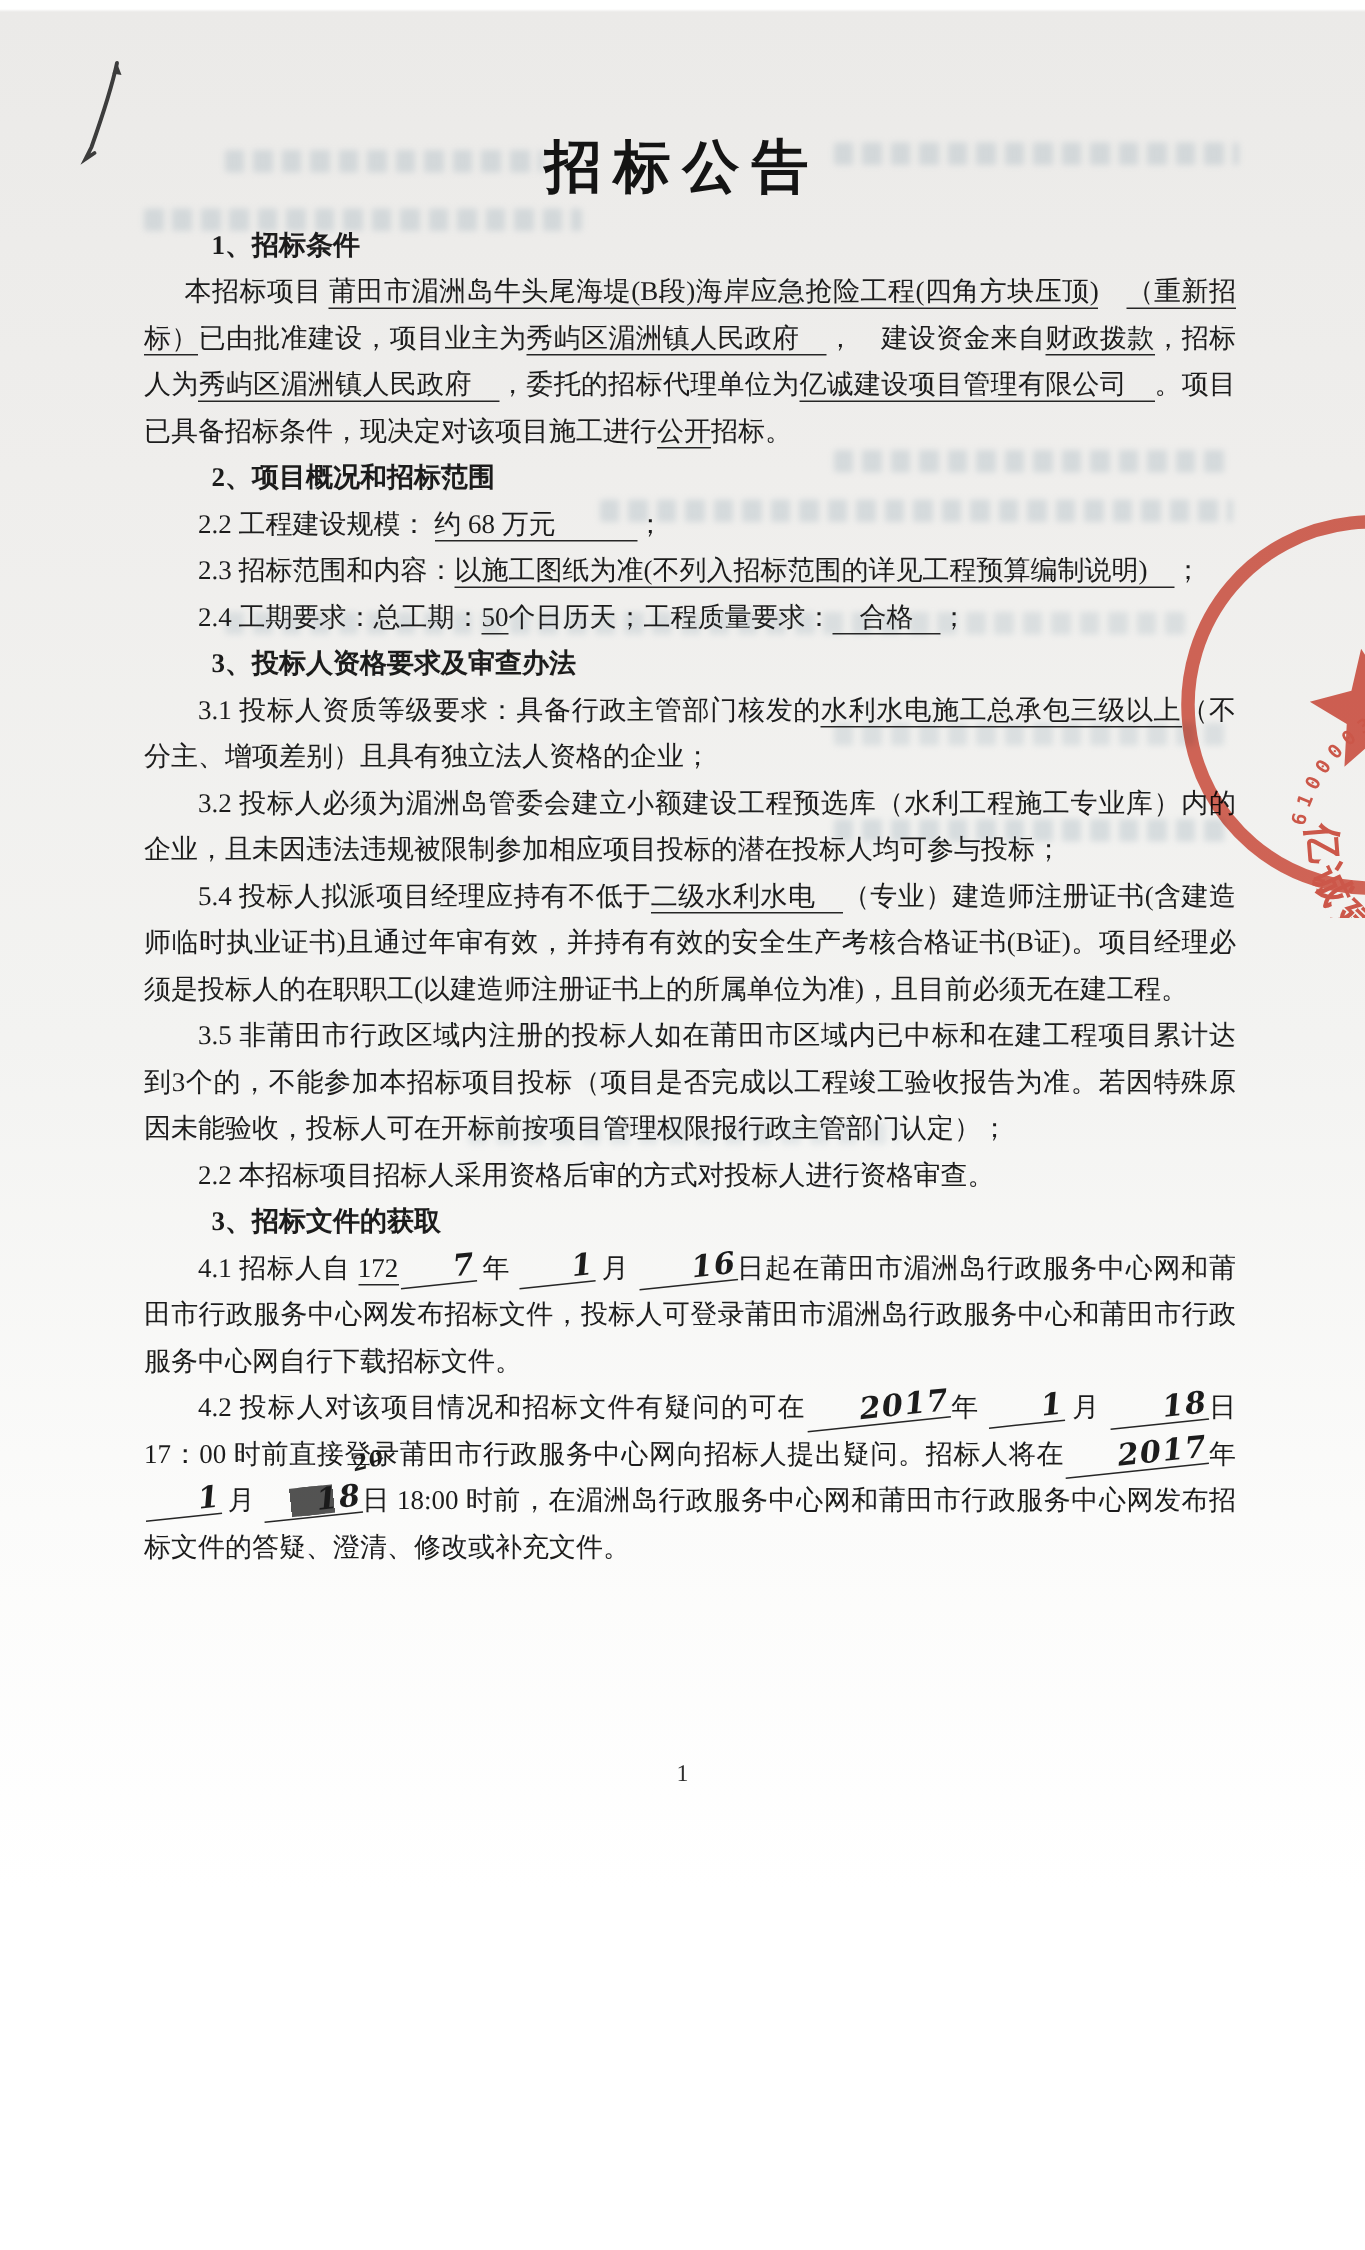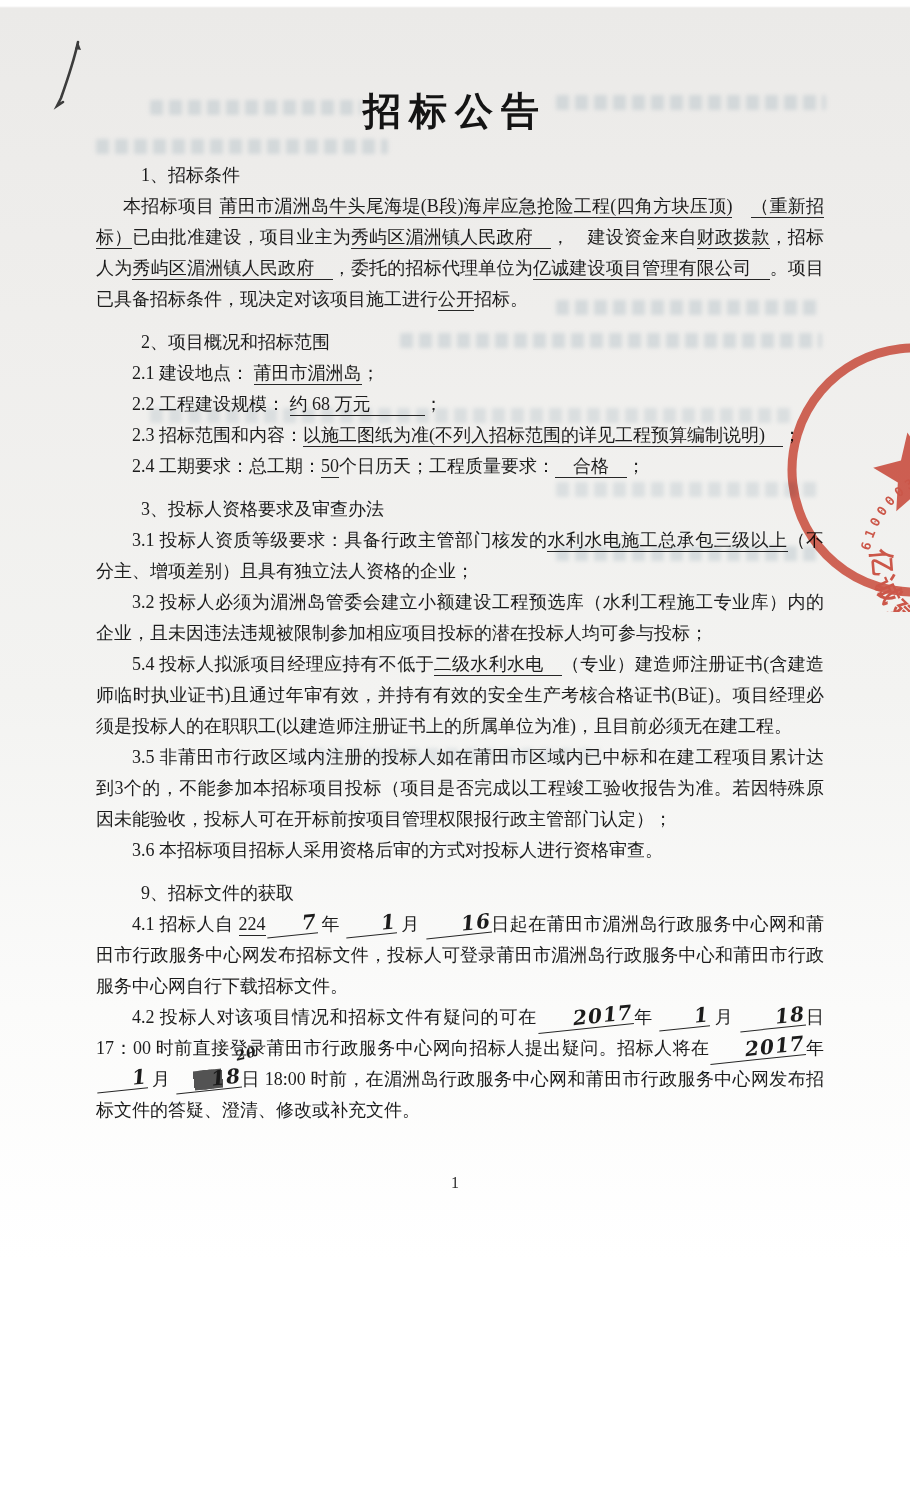--- a/index.html
+++ b/index.html
@@ -14,21 +14,21 @@
   .doc-title{
     position:absolute;top:86px;left:0;width:100%;
     text-align:center;font-size:38px;font-weight:bold;
     letter-spacing:8px;color:#141414;
   }
   .content{
     position:absolute;left:96px;top:148px;width:728px;
     font-size:18px;line-height:31px;text-align:justify;
   }
   .para{margin:0;}
-  .para.h{font-weight:normal;text-indent:2.5em;margin-top:12px;}
+  .para.h{font-weight:bold;text-indent:2.5em;}
   .para.n{text-indent:2em;}
   .para.b{text-indent:1.5em;}
   .u{border-bottom:1.4px solid #262626;padding-bottom:1px;}
   .hw{
     font-family:"DejaVu Serif",serif;font-style:italic;font-weight:700;
     display:inline-block;transform:rotate(-6deg) translateY(1px);
     font-size:1.12em;letter-spacing:1px;line-height:1;
   }
   .scribble{position:relative;display:inline-block;}
   .scribble::after{
@@ -80,32 +80,31 @@
   <div class="bleed" style="left:556px;top:482px;width:262px;opacity:.28;"></div>
   <div class="bleed" style="left:556px;top:546px;width:262px;"></div>
   <div class="bleed" style="left:312px;top:748px;width:288px;opacity:.22;"></div>
 
   <div class="doc-title">招标公告</div>
 
   <div class="content">
       <p class="para h"><span>1、招标条件</span></p>
       <p class="para b"><span>本招标项目 </span><span class="u">莆田市湄洲岛牛头尾海堤(B段)海岸应急抢险工程(四角方块压顶)</span><span>　</span><span class="u">（重新招标）</span><span>已由批准建设，项目业主为</span><span class="u">秀屿区湄洲镇人民政府　</span><span>，　建设资金来自</span><span class="u">财政拨款</span><span>，招标人为</span><span class="u">秀屿区湄洲镇人民政府　</span><span>，委托的招标代理单位为</span><span class="u">亿诚建设项目管理有限公司　</span><span>。项目已具备招标条件，现决定对该项目施工进行</span><span class="u">公开</span><span>招标。</span></p>
       <p class="para h"><span>2、项目概况和招标范围</span></p>
-      <p class="para n"><span>2.1 建设地点： </span><span class="u">莆田市湄洲岛</span><span>；</span></p>
       <p class="para n"><span>2.2 工程建设规模： </span><span class="u">约 68 万元　　　</span><span>；</span></p>
       <p class="para n"><span>2.3 招标范围和内容：</span><span class="u">以施工图纸为准(不列入招标范围的详见工程预算编制说明)　</span><span>；</span></p>
       <p class="para n"><span>2.4 工期要求：总工期：</span><span class="u">50</span><span>个日历天；工程质量要求：</span><span class="u">　合格　</span><span>；</span></p>
       <p class="para h"><span>3、投标人资格要求及审查办法</span></p>
       <p class="para n"><span>3.1 投标人资质等级要求：具备行政主管部门核发的</span><span class="u">水利水电施工总承包三级以上</span><span>（不分主、增项差别）且具有独立法人资格的企业；</span></p>
       <p class="para n"><span>3.2 投标人必须为湄洲岛管委会建立小额建设工程预选库（水利工程施工专业库）内的企业，且未因违法违规被限制参加相应项目投标的潜在投标人均可参与投标；</span></p>
       <p class="para n"><span>5.4 投标人拟派项目经理应持有不低于</span><span class="u">二级水利水电　</span><span>（专业）建造师注册证书(含建造师临时执业证书)且通过年审有效，并持有有效的安全生产考核合格证书(B证)。项目经理必须是投标人的在职职工(以建造师注册证书上的所属单位为准)，且目前必须无在建工程。</span></p>
       <p class="para n"><span>3.5 非莆田市行政区域内注册的投标人如在莆田市区域内已中标和在建工程项目累计达到3个的，不能参加本招标项目投标（项目是否完成以工程竣工验收报告为准。若因特殊原因未能验收，投标人可在开标前按项目管理权限报行政主管部门认定）；</span></p>
-      <p class="para n"><span>3.6 本招标项目招标人采用资格后审的方式对投标人进行资格审查。</span></p>
-      <p class="para h"><span>9、招标文件的获取</span></p>
-      <p class="para n"><span>4.1 招标人自 </span><span class="u">224</span><span class="u hw">7</span><span> 年 </span><span class="u hw">1</span><span> 月 </span><span class="u hw">16</span><span>日起在莆田市湄洲岛行政服务中心网和莆田市行政服务中心网发布招标文件，投标人可登录莆田市湄洲岛行政服务中心和莆田市行政服务中心网自行下载招标文件。</span></p>
+      <p class="para n"><span>2.2 本招标项目招标人采用资格后审的方式对投标人进行资格审查。</span></p>
+      <p class="para h"><span>3、招标文件的获取</span></p>
+      <p class="para n"><span>4.1 招标人自 </span><span class="u">172</span><span class="u hw">7</span><span> 年 </span><span class="u hw">1</span><span> 月 </span><span class="u hw">16</span><span>日起在莆田市湄洲岛行政服务中心网和莆田市行政服务中心网发布招标文件，投标人可登录莆田市湄洲岛行政服务中心和莆田市行政服务中心网自行下载招标文件。</span></p>
       <p class="para n"><span>4.2 投标人对该项目情况和招标文件有疑问的可在</span><span class="u hw">2017</span><span>年 </span><span class="u hw">1</span><span> 月 </span><span class="u hw">18</span><span>日 17：00 时前直接登录莆田市行政服务中心网向招标人提出疑问。招标人将在</span><span class="u hw">2017</span><span>年 </span><span class="u hw">1</span><span> 月 </span><span class="u hw scribble">18<span class="sup-hw">20</span></span><span>日 18:00 时前，在湄洲岛行政服务中心网和莆田市行政服务中心网发布招标文件的答疑、澄清、修改或补充文件。</span></p>
     </div>
 
   <svg class="stamp-svg" viewBox="0 0 280 280">
     <g transform="rotate(-28 138 138)" fill="none">
       <circle cx="138" cy="138" r="122" stroke="#d34a3a" stroke-width="9" opacity=".92"></circle>
       <defs>
         <path id="arcCompany" d="M 66 188 A 88 88 0 1 0 210 188"></path>
         <path id="arcSerial" d="M 56 195 A 100 100 0 0 1 220 195"></path>
       </defs>

